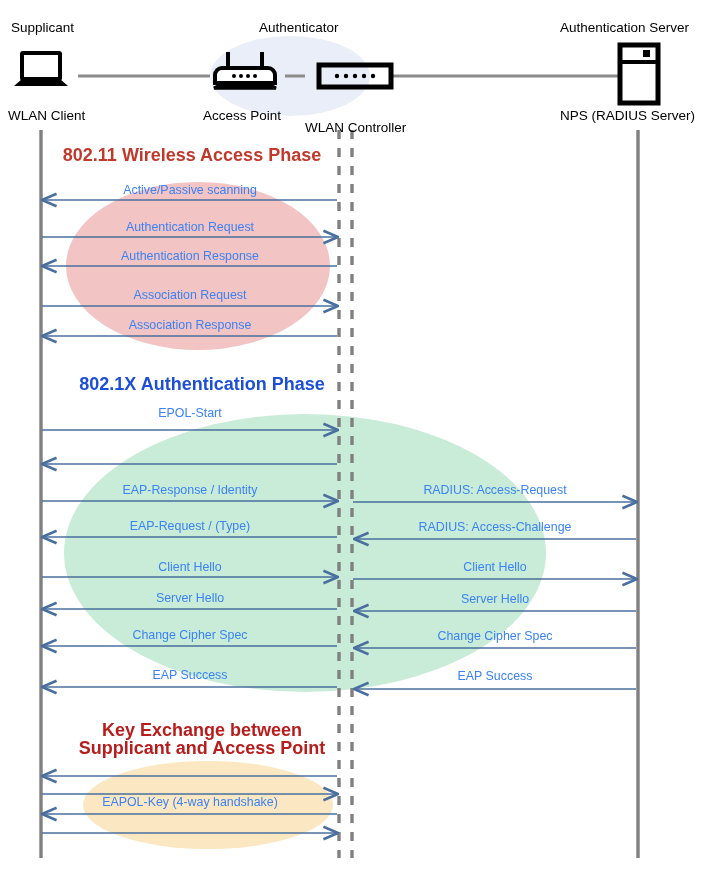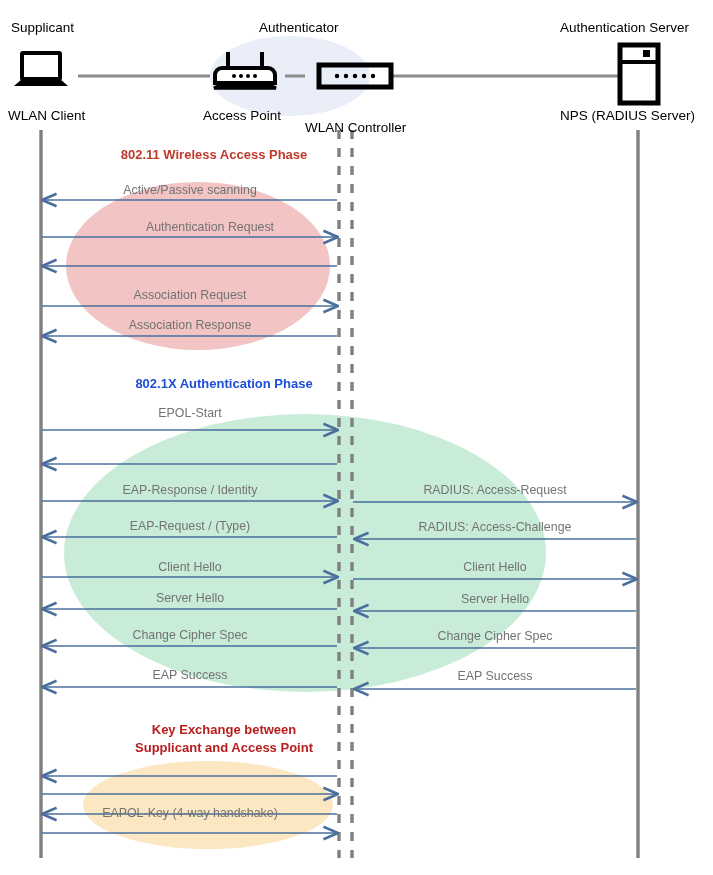--- a/index.html
+++ b/index.html
@@ -7,26 +7,26 @@
     width:713px;height:875px;background:#ffffff;
     font-family:"Liberation Sans", sans-serif;
     position:relative;overflow:hidden;
   }
   #stage{position:absolute;left:0;top:0;width:713px;height:875px;}
   svg.layer{position:absolute;left:0;top:0;width:713px;height:875px;}
   .hdr-label{
     position:absolute;font-size:13.5px;color:#000000;white-space:nowrap;
   }
   .msg{
-    position:absolute;font-size:12.4px;color:#737373;white-space:nowrap;
+    position:absolute;font-size:12.4px;color:#3b82f6;white-space:nowrap;
     text-align:center;
   }
   .phase{
-    position:absolute;font-size:13px;font-weight:600;white-space:nowrap;
-    text-align:center;line-height:18px;padding-left:22px;
+    position:absolute;font-size:18px;font-weight:600;white-space:nowrap;
+    text-align:center;line-height:18px;
   }
 </style>
 </head>
 <body>
 
 <div id="stage">
 
   <svg class="layer" viewBox="0 0 713 875">
     <defs>
       <marker id="arrR" markerWidth="9" markerHeight="9" refX="8" refY="4.5" orient="auto">
@@ -129,32 +129,33 @@
   <div class="hdr-label" style="left:560px;top:108px;">NPS (RADIUS Server)</div>
 
   <div class="phase" style="left:42px;top:146px;width:300px;color:#c0392b;">802.11 Wireless Access Phase</div>
   <div class="phase" style="left:42px;top:375px;width:320px;color:#1d4ed8;">802.1X Authentication Phase</div>
   <div class="phase" style="left:42px;top:721px;width:320px;color:#b91c1c;">
     <span>Key Exchange between</span><br>
     <span>Supplicant and Access Point</span>
   </div>
 
   <div class="msg" style="left:42px;top:183px;width:296px;">Active/Passive scanning</div>
-  <div class="msg" style="left:42px;top:220px;width:296px;padding-left:20px;">Authentication Request</div>
+  <div class="msg" style="left:42px;top:220px;width:296px;">Authentication Request</div>
+  <div class="msg" style="left:42px;top:249px;width:296px;">Authentication Response</div>
   <div class="msg" style="left:42px;top:288px;width:296px;">Association Request</div>
   <div class="msg" style="left:42px;top:318px;width:296px;">Association Response</div>
 
   <div class="msg" style="left:42px;top:406px;width:296px;">EPOL-Start</div>
   <div class="msg" style="left:42px;top:483px;width:296px;">EAP-Response / Identity</div>
   <div class="msg" style="left:42px;top:519px;width:296px;">EAP-Request / (Type)</div>
   <div class="msg" style="left:42px;top:560px;width:296px;">Client Hello</div>
   <div class="msg" style="left:42px;top:591px;width:296px;">Server Hello</div>
   <div class="msg" style="left:42px;top:628px;width:296px;">Change Cipher Spec</div>
   <div class="msg" style="left:42px;top:668px;width:296px;">EAP Success</div>
-  <div class="msg" style="left:42px;top:795px;width:296px;background:transparent;margin-top:11px;">EAPOL-Key (4-way handshake)</div>
+  <div class="msg" style="left:42px;top:795px;width:296px;background:transparent;">EAPOL-Key (4-way handshake)</div>
 
   <div class="msg" style="left:354px;top:483px;width:282px;">RADIUS: Access-Request</div>
   <div class="msg" style="left:354px;top:520px;width:282px;">RADIUS: Access-Challenge</div>
   <div class="msg" style="left:354px;top:560px;width:282px;">Client Hello</div>
   <div class="msg" style="left:354px;top:592px;width:282px;">Server Hello</div>
   <div class="msg" style="left:354px;top:629px;width:282px;">Change Cipher Spec</div>
   <div class="msg" style="left:354px;top:669px;width:282px;">EAP Success</div>
 
 </div>
 

